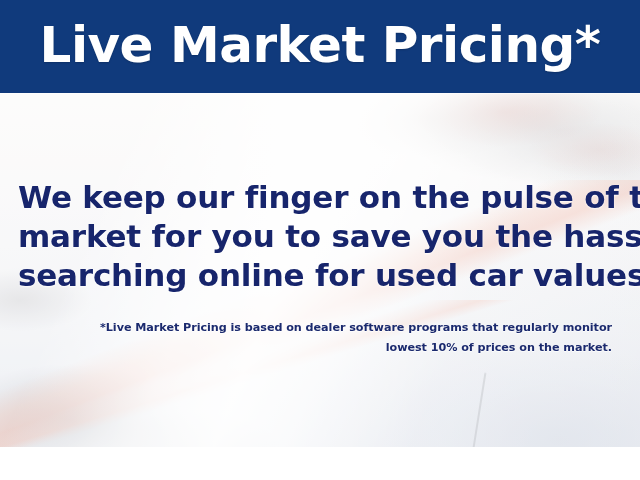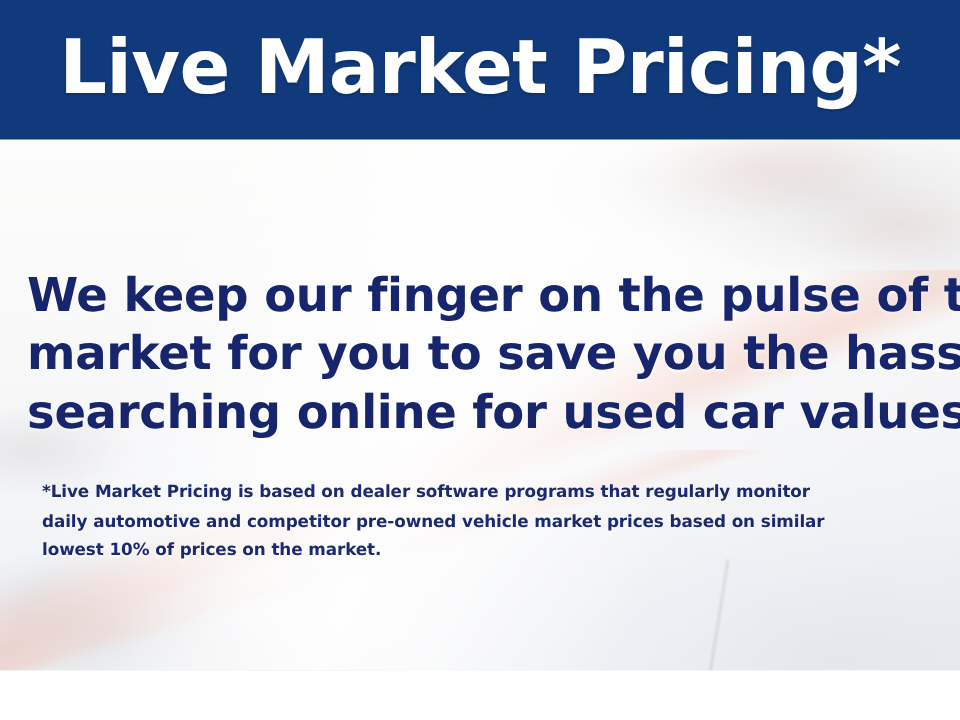--- a/index.html
+++ b/index.html
@@ -171,21 +171,21 @@
     white-space: nowrap;
   }
 
   
   #disclaimer {
     position: absolute;
     left: 28px;
     top: 318px;
     width: 584px;
     margin: 0;
-    text-align: left;
+    text-align: right;
     color: #1b2a6e;
     font-family: "DejaVu Sans", sans-serif;
     font-weight: bold;
     font-size: 11.2px;
     line-height: 19.5px;
     letter-spacing: -0.05px;
     text-shadow: 0 1px 1px rgba(255,255,255,0.9);
   }
 
   #disclaimer .line {
@@ -214,17 +214,16 @@
   </div>
 
   <p id="statement">
     <span class="line">We keep our finger on the pulse of the</span>
     <span class="line">market for you to save you the hassle of</span>
     <span class="line">searching online for used car values.</span>
   </p>
 
   <p id="disclaimer">
     <span class="line">*Live Market Pricing is based on dealer software programs that regularly monitor</span>
-    <span class="line">daily automotive and competitor pre-owned vehicle market prices based on similar</span>
     <span class="line">lowest 10% of prices on the market.</span>
   </p>
 
 </div>
 
 </body></html>

